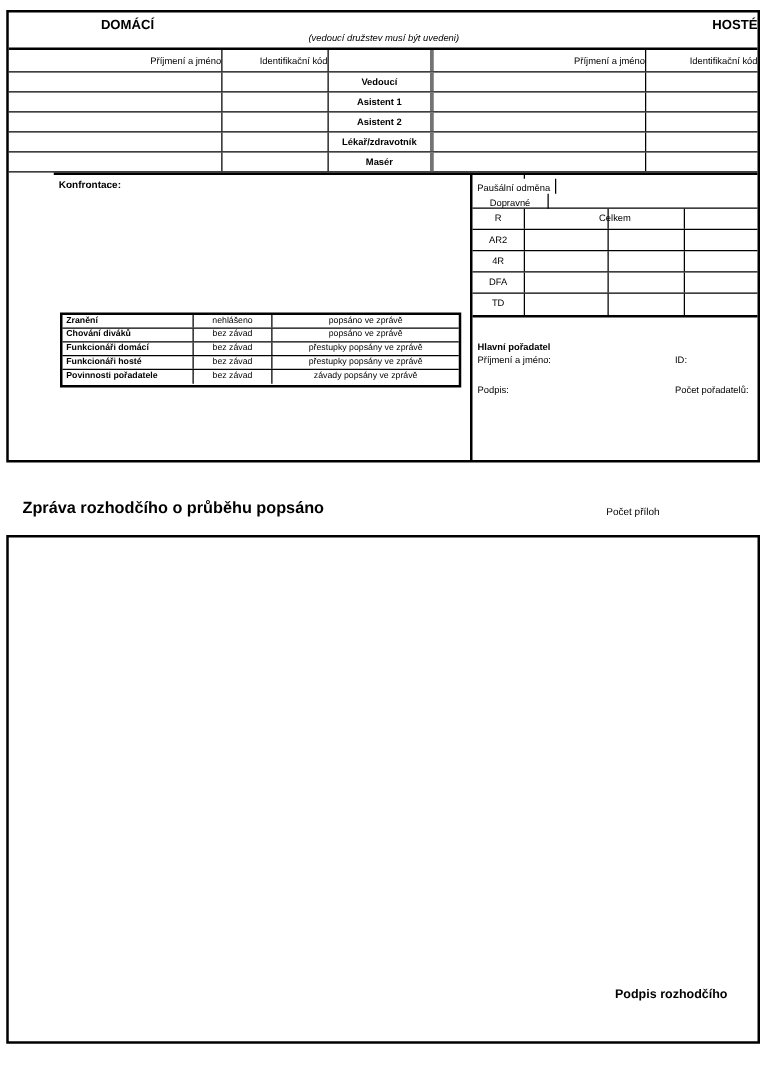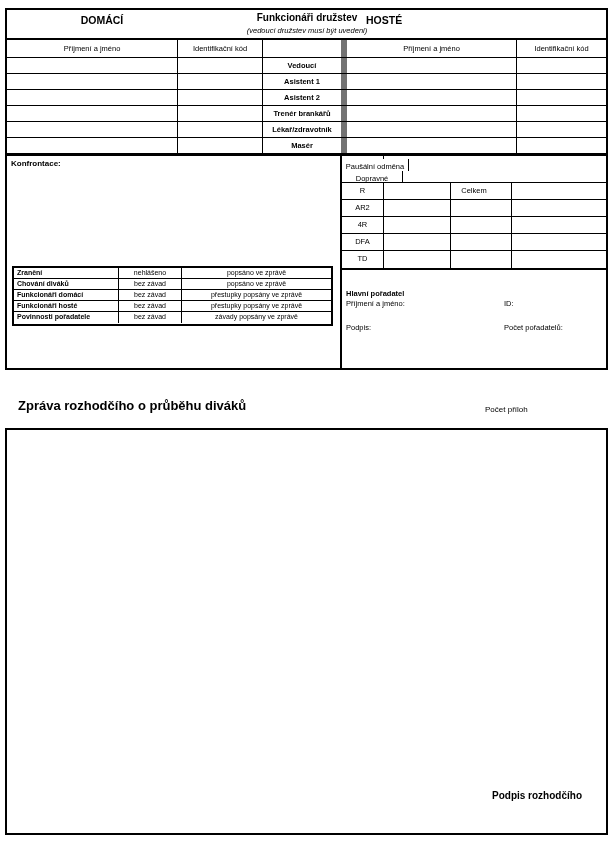--- a/index.html
+++ b/index.html
@@ -14,36 +14,36 @@
 
   
   .top-form {
     position:absolute; left:5px; top:8px; width:603px; height:362px;
     border:2px solid #000; display:flex; flex-direction:column; background:#fff;
   }
   .header-band { height:30px; border-bottom:2px solid #000; position:relative; }
   .hb-home  { position:absolute; left:0;  top:4px;  width:190px; text-align:center; font-weight:bold; font-size:10.5px; }
   .hb-title { position:absolute; left:180px; top:2px; width:240px; text-align:center; font-weight:bold; font-size:10px; }
   .hb-sub   { position:absolute; left:150px; top:16px; width:300px; text-align:center; font-style:italic; font-size:7.5px; }
-  .hb-away  { position:absolute; right:0; top:4px;  width:240px; text-align:left; font-weight:bold; font-size:10.5px; }
+  .hb-away  { position:absolute; right:0; top:4px;  width:240px; text-align:right; font-weight:bold; font-size:10.5px; }
 
   .cols-row { display:flex; height:18px; border-bottom:1px solid #000; font-size:7.5px; }
-  .cols-row > div { line-height:17px; text-align:center; }
+  .cols-row > div { line-height:17px; text-align:right; }
 
   .role-row { display:flex; height:16px; border-bottom:1px solid #000; font-size:7.5px; }
   .role-row:last-of-type { border-bottom:none; }
   .role-row > div { line-height:15px; }
 
   .c1 { width:171px; border-right:1px solid #000; }
   .c2 { width:85px;  border-right:1px solid #000; }
-  .c3 { width:84px;  border-right:6px solid #737373; text-align:center; font-weight:bold; }
+  .c3 { width:84px;  border-right:3px solid #737373; text-align:center; font-weight:bold; }
   .c4 { width:170px; border-right:1px solid #000; }
   .c5 { flex:1; }
 
-  .lower { flex:1; display:flex; border-top:2px solid #000; }
+  .lower { flex:1; display:flex; border-top:2px solid #000;margin-left:36px; }
   .lower-left  { width:335px; border-right:2px solid #000; position:relative; }
   .lower-right { flex:1; position:relative; }
 
   .konfrontace-label { position:absolute; left:4px; top:3px; font-weight:bold; font-size:8px; }
   .konfrontace-area  { position:absolute; left:0; top:14px; width:100%; height:84px; }
 
   .events-heading { position:absolute; left:4px; top:100px; font-size:7.2px; white-space:nowrap; }
   .events-heading .note { font-style:italic; }
 
   .events-table {
@@ -86,21 +86,20 @@
 </style>
 </head>
 <body>
 
 <div class="page">
 
   <div class="top-form">
 
     <div class="header-band">
       <div class="hb-home">DOMÁCÍ</div>
-      <div class="hb-title">Funkcionáři družstev</div>
       <div class="hb-sub">(vedoucí družstev musí být uvedeni)</div>
       <div class="hb-away">HOSTÉ</div>
     </div>
 
     <div class="cols-row">
       <div class="c1">Příjmení a jméno</div>
       <div class="c2">Identifikační kód</div>
       <div class="c3"></div>
       <div class="c4">Příjmení a jméno</div>
       <div class="c5">Identifikační kód</div>
@@ -117,27 +116,20 @@
       <div class="c1"></div>
       <div class="c2"></div>
       <div class="c3">Asistent 1</div>
       <div class="c4"></div>
       <div class="c5"></div>
     </div>
     <div class="role-row">
       <div class="c1"></div>
       <div class="c2"></div>
       <div class="c3">Asistent 2</div>
-      <div class="c4"></div>
-      <div class="c5"></div>
-    </div>
-    <div class="role-row">
-      <div class="c1"></div>
-      <div class="c2"></div>
-      <div class="c3">Trenér brankářů</div>
       <div class="c4"></div>
       <div class="c5"></div>
     </div>
     <div class="role-row">
       <div class="c1"></div>
       <div class="c2"></div>
       <div class="c3">Lékař/zdravotník</div>
       <div class="c4"></div>
       <div class="c5"></div>
     </div>
@@ -230,20 +222,20 @@
           <div class="org-name">Příjmení a jméno:</div>
           <div class="org-id">ID:</div>
           <div class="org-podpis">Podpis:</div>
           <div class="org-count">Počet pořadatelů:</div>
         </div>
       </div>
 
     </div>
   </div>
 
-  <div class="report-title">Zpráva rozhodčího o průběhu diváků</div>
+  <div class="report-title">Zpráva rozhodčího o průběhu popsáno</div>
   <div class="attachments-label">Počet příloh</div>
 
   <div class="report-box">
     <div class="report-signature">Podpis rozhodčího</div>
   </div>
 
 </div>
 
 </body></html>

